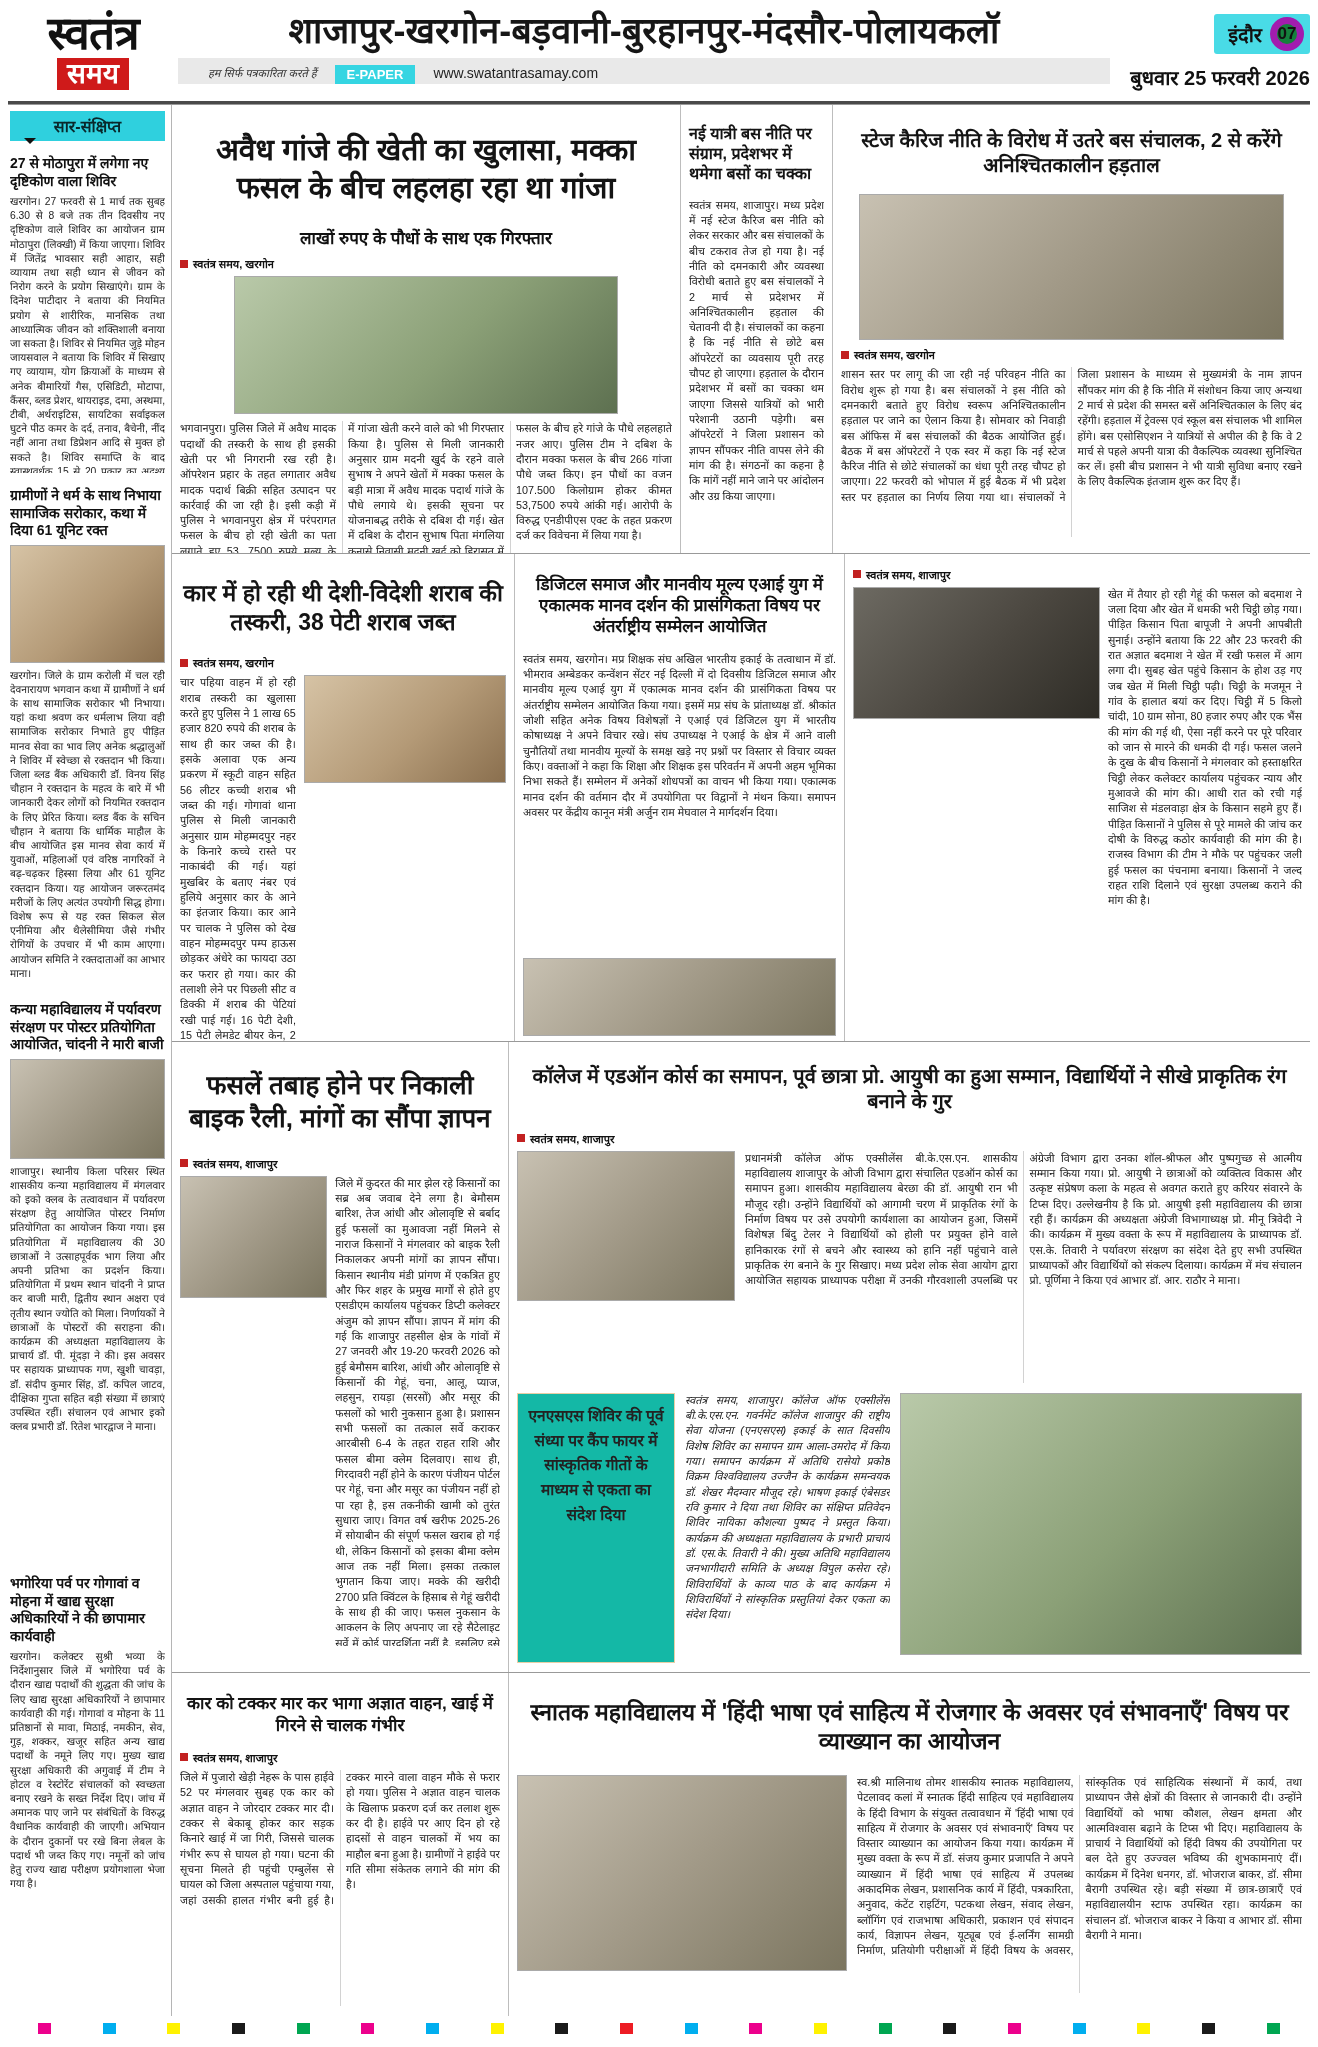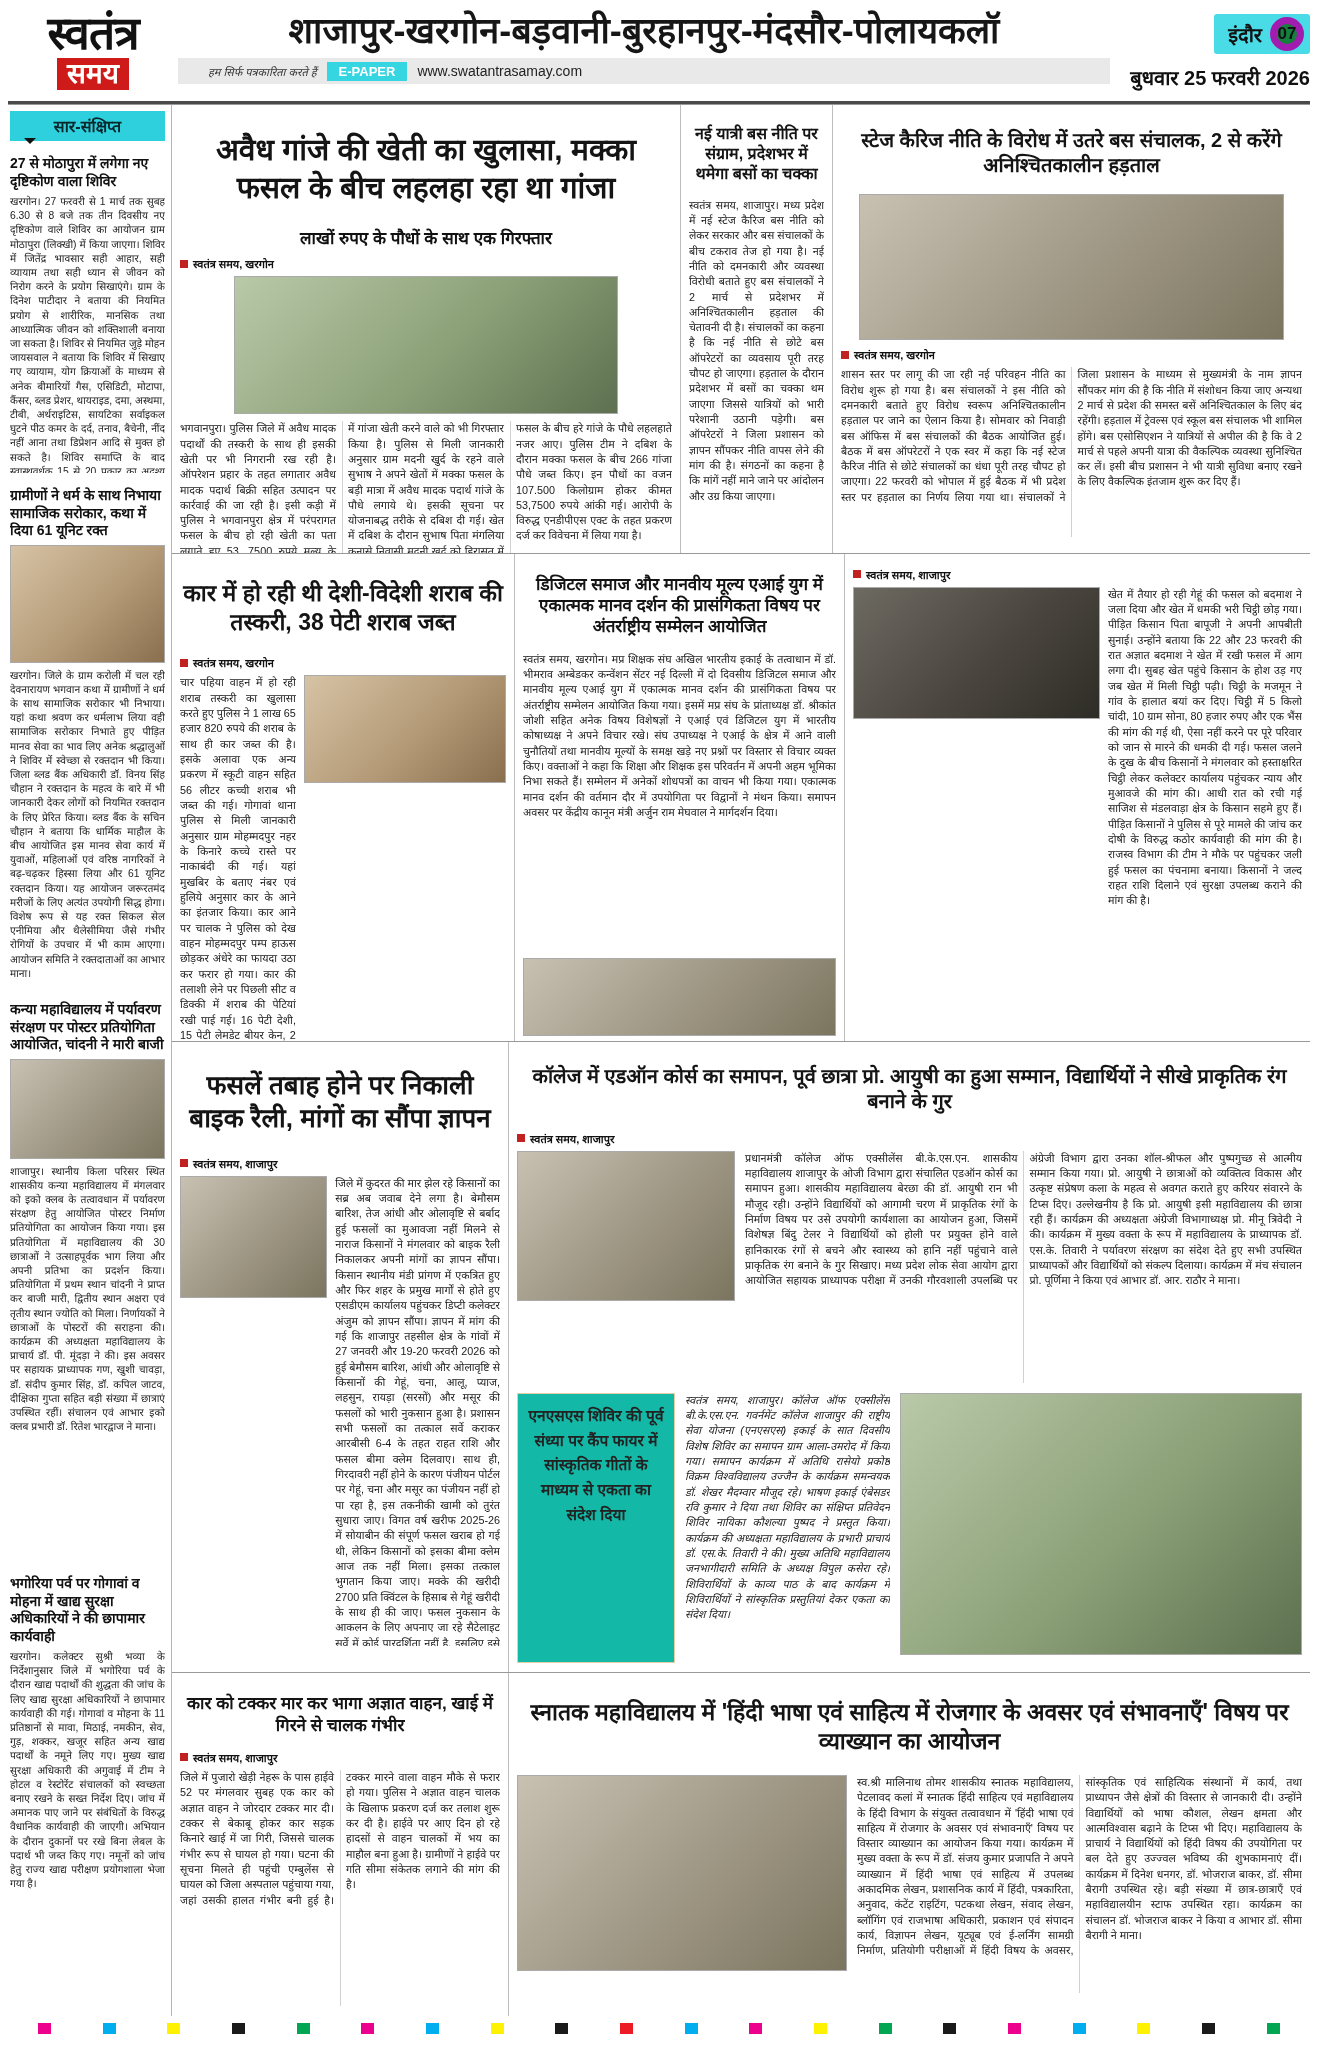--- a/index.html
+++ b/index.html
@@ -7,21 +7,21 @@
   body{font-family:"Liberation Sans","DejaVu Sans",sans-serif;color:#111;}
   .page{width:1318px;height:2047px;margin:0 auto;background:#fff;overflow:hidden;position:relative;padding:6px 8px 0 8px;}
 
   
   .masthead{display:flex;align-items:stretch;height:92px;}
   .logo{width:170px;display:flex;flex-direction:column;align-items:center;justify-content:flex-start;padding-top:4px;}
   .logo-top{font-size:46px;font-weight:bold;color:#111;line-height:1;letter-spacing:-1px;}
   .logo-bottom{background:#cf1a1a;color:#fff;font-size:28px;font-weight:bold;line-height:1.15;padding:0 10px;margin-top:2px;}
   .mast-center{flex:1;display:flex;flex-direction:column;justify-content:flex-start;}
   .edition-line{font-size:36px;font-weight:bold;text-align:center;line-height:1.4;color:#161616;}
-  .mast-strip{display:flex;align-items:center;background:#e9e9e9;height:26px;margin-top:2px;padding:0 10px;gap:10px;}
+  .mast-strip{display:flex;align-items:flex-start;background:#e9e9e9;height:26px;margin-top:2px;padding:7px 10px;gap:18px;}
   .tagline{font-style:italic;font-size:11px;color:#333;flex:0 0 auto;margin-right:auto;margin-left:20px;}
   .epaper-badge{background:#35d5e2;color:#fff;font-weight:bold;font-size:13px;padding:2px 12px;}
   .site-url{font-size:14px;color:#222;flex:1;}
   .mast-right{width:200px;display:flex;flex-direction:column;align-items:flex-end;justify-content:flex-start;padding-top:8px;}
   .city-badge{background:#49dbe6;display:flex;align-items:center;gap:8px;padding:3px 6px 3px 14px;border-radius:3px;}
   .city-name{font-size:20px;font-weight:bold;color:#111;}
   .page-circle{background:#15803d;border:7px solid #a21caf;border-radius:50%;width:34px;height:34px;display:flex;align-items:center;justify-content:center;font-size:17px;font-weight:bold;}
   .date-line{font-size:20px;font-weight:bold;margin-top:10px;}
   .mast-rule{border-top:3px solid #4a4a4a;margin-top:3px;}
 
@@ -44,21 +44,21 @@
   .row2{height:488px;border-top:1px solid #999;}
   .row3{height:632px;border-top:1px solid #999;}
   .row4{height:344px;border-top:1px solid #999;}
   .art{padding:6px 8px;overflow:hidden;}
   .art + .art{border-left:1px solid #bdbdbd;}
 
   .hl{font-weight:bold;text-align:center;line-height:1.25;color:#141414;}
   .hl-xl{font-size:30px;}
   .hl-lg{font-size:23px;}
   .hl-md{font-size:20px;}
-  .hl-sm{font-size:16px;text-align:center;}
+  .hl-sm{font-size:16px;text-align:left;}
   .subhead{font-size:17px;font-weight:bold;text-align:center;margin-top:6px;}
   .byline{font-size:11px;font-weight:bold;margin:7px 0 5px 0;display:flex;align-items:center;gap:5px;}
   .byline:before{content:"";width:8px;height:8px;background:#c22121;display:inline-block;}
   .bodytext{font-size:10.8px;line-height:1.42;text-align:justify;color:#191919;overflow:hidden;}
   .cols2{column-count:2;column-gap:12px;column-rule:1px solid #d2d2d2;}
   .cols3{column-count:3;column-gap:12px;column-rule:1px solid #d2d2d2;}
 
   .nss-box{background:#14b8a6;border:1px solid #e7cfa6;padding:10px 8px;font-weight:bold;font-size:15.5px;line-height:1.6;text-align:center;color:#222;}
   .flexrow{display:flex;gap:10px;overflow:hidden;}
 

